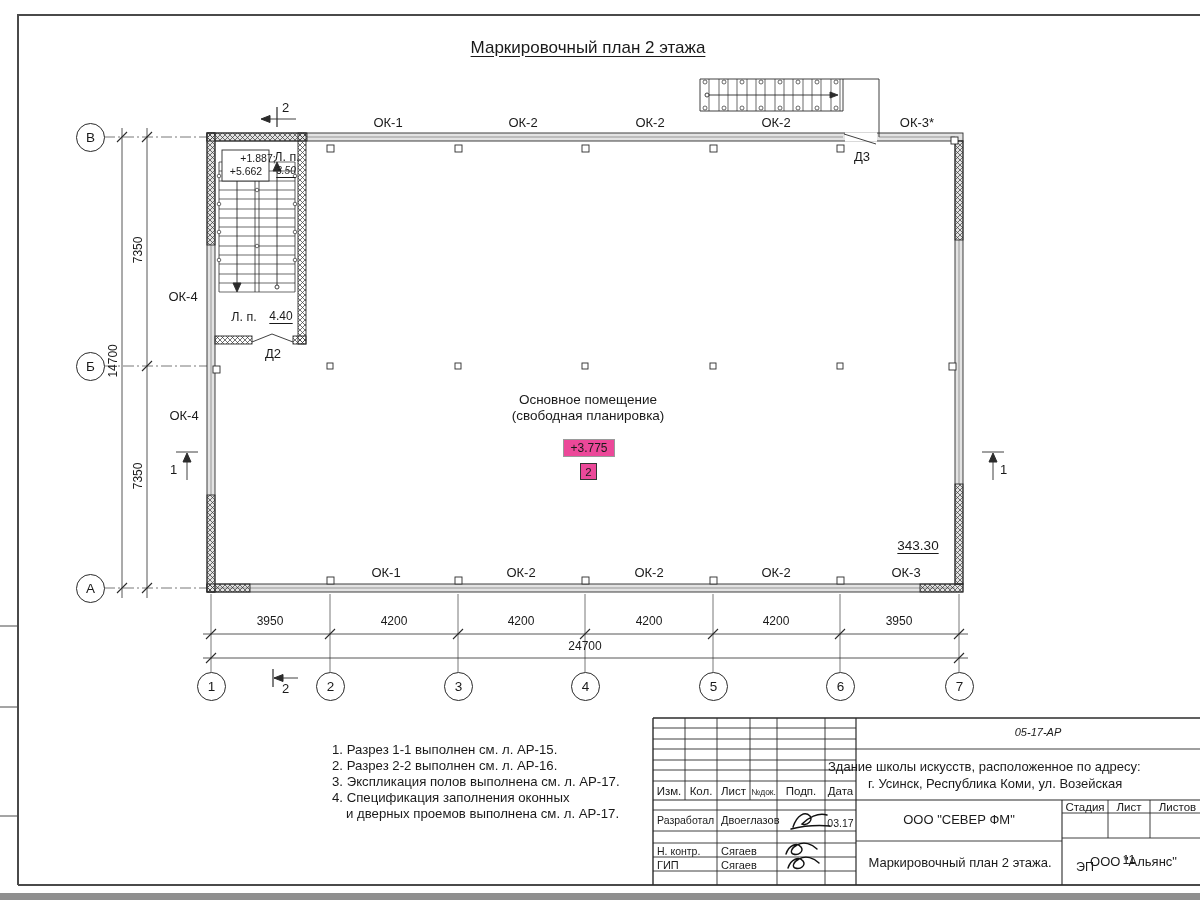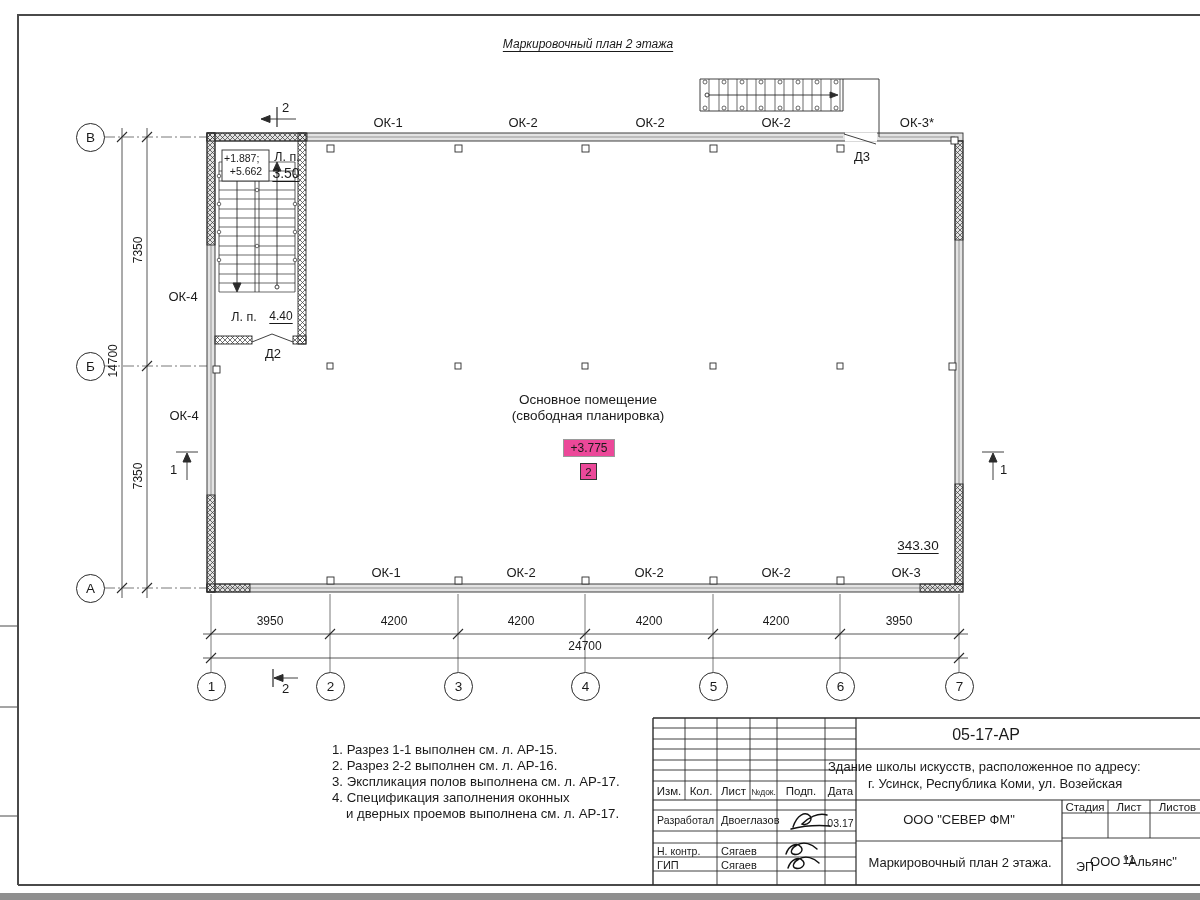--- a/index.html
+++ b/index.html
@@ -188,44 +188,44 @@
     <path d="M1108,800 V838 M1150,800 V838"></path>
   </g>
 
   <g stroke="#111" stroke-width="1.4" fill="none" stroke-linecap="round">
     <path d="M793,827 C797,815 805,811 810,816 C813,820 808,826 802,824 C808,818 818,812 827,815 M791,829 C803,826 818,825 830,826"></path>
     <path d="M786,854 C789,845 797,842 801,847 C804,851 799,856 793,854 C790,853 791,848 797,845 C804,841 812,844 817,849"></path>
     <path d="M788,868 C791,859 799,856 803,861 C806,865 801,870 795,868 C792,867 793,862 799,859 C806,855 814,858 819,863"></path>
   </g>
 </svg>
 
-<div class="t c u" style="left:460px;top:38px;width:256px;font-size:12px;font-style:italic;">Маркировочный план 2 этажа</div>
+<div class="t c u" style="left:460px;top:38px;width:256px;font-size:17px;">Маркировочный план 2 этажа</div>
 
 <div class="t c" style="left:366px;top:116px;width:44px;font-size:13px;">ОК-1</div>
 <div class="t c" style="left:501px;top:116px;width:44px;font-size:13px;">ОК-2</div>
 <div class="t c" style="left:628px;top:116px;width:44px;font-size:13px;">ОК-2</div>
 <div class="t c" style="left:754px;top:116px;width:44px;font-size:13px;">ОК-2</div>
 <div class="t c" style="left:892px;top:116px;width:50px;font-size:13px;">ОК-3*</div>
 
 <div class="t c" style="left:364px;top:566px;width:44px;font-size:13px;">ОК-1</div>
 <div class="t c" style="left:499px;top:566px;width:44px;font-size:13px;">ОК-2</div>
 <div class="t c" style="left:627px;top:566px;width:44px;font-size:13px;">ОК-2</div>
 <div class="t c" style="left:754px;top:566px;width:44px;font-size:13px;">ОК-2</div>
 <div class="t c" style="left:884px;top:566px;width:44px;font-size:13px;">ОК-3</div>
 
 <div class="t c" style="left:163px;top:290px;width:40px;font-size:13px;">ОК-4</div>
 <div class="t c" style="left:164px;top:409px;width:40px;font-size:13px;">ОК-4</div>
 
 <div class="t c" style="left:258px;top:347px;width:30px;font-size:13px;">Д2</div>
 <div class="t c" style="left:847px;top:150px;width:30px;font-size:13px;">Д3</div>
 
-<div class="t c" style="left:224px;top:152px;width:20px;font-size:10.5px;">+1.887;</div>
+<div class="t c" style="left:224px;top:152px;width:44px;font-size:10.5px;padding-left:12px;">+1.887;</div>
 <div class="t c" style="left:224px;top:165px;width:44px;font-size:10.5px;">+5.662</div>
 <div class="t c" style="left:270px;top:150px;width:34px;font-size:12.5px;">Л. п.</div>
-<div class="t c u" style="left:269px;top:165px;width:34px;font-size:14px;">3.50</div>
+<div class="t c u" style="left:269px;top:165px;width:34px;font-size:10px;font-style:italic;">3.50</div>
 <div class="t c" style="left:226px;top:310px;width:36px;font-size:12.5px;">Л. п.</div>
 <div class="t c u" style="left:263px;top:310px;width:36px;font-size:12px;">4.40</div>
 
 <div class="t c" style="left:488px;top:392px;width:200px;font-size:13.5px;">Основное помещение</div>
 <div class="t c" style="left:488px;top:408px;width:200px;font-size:13.5px;">(свободная планировка)</div>
 <div class="box" style="left:563px;top:439px;width:50px;height:16px;border:1px solid #9a9a9a;font-size:12px;">+3.775</div>
 <div class="box" style="left:580px;top:463px;width:15px;height:15px;border:1.2px solid #333;font-size:11.5px;">2</div>
 <div class="t c u" style="left:893px;top:538px;width:50px;font-size:13.5px;">343.30</div>
 
 <div class="t" style="left:282px;top:101px;font-size:13px;">2</div>
@@ -265,21 +265,21 @@
 </div>
 
 <div>
   <div class="t c" style="left:653px;top:785px;width:32px;font-size:11.5px;">Изм.</div>
   <div class="t c" style="left:685px;top:785px;width:32px;font-size:11.5px;">Кол.</div>
   <div class="t c" style="left:717px;top:785px;width:33px;font-size:11.5px;">Лист</div>
   <div class="t c" style="left:750px;top:788px;width:27px;font-size:8.5px;">№док.</div>
   <div class="t c" style="left:777px;top:785px;width:48px;font-size:11.5px;">Подп.</div>
   <div class="t c" style="left:825px;top:785px;width:31px;font-size:11.5px;">Дата</div>
 
-  <div class="t c" style="left:836px;top:726px;width:300px;font-size:16px;">05-17-АР</div>
+  <div class="t c" style="left:888px;top:726px;width:300px;font-size:11px;font-style:italic;">05-17-АР</div>
   <div class="t" style="left:820px;top:760px;font-size:13px;margin-left:8px;">Здание школы искусств, расположенное по адресу:</div>
   <div class="t" style="left:868px;top:777px;font-size:13px;">г. Усинск, Республика Коми, ул. Возейская</div>
 
   <div class="t" style="left:657px;top:814px;font-size:10.5px;">Разработал</div>
   <div class="t" style="left:721px;top:814px;font-size:11px;">Двоеглазов</div>
   <div class="t c" style="left:826px;top:817px;width:29px;font-size:10.5px;">03.17</div>
   <div class="t" style="left:657px;top:845px;font-size:10.5px;">Н. контр.</div>
   <div class="t" style="left:721px;top:845px;font-size:11px;">Сягаев</div>
   <div class="t" style="left:657px;top:859px;font-size:11px;">ГИП</div>
   <div class="t" style="left:721px;top:859px;font-size:11px;">Сягаев</div>

